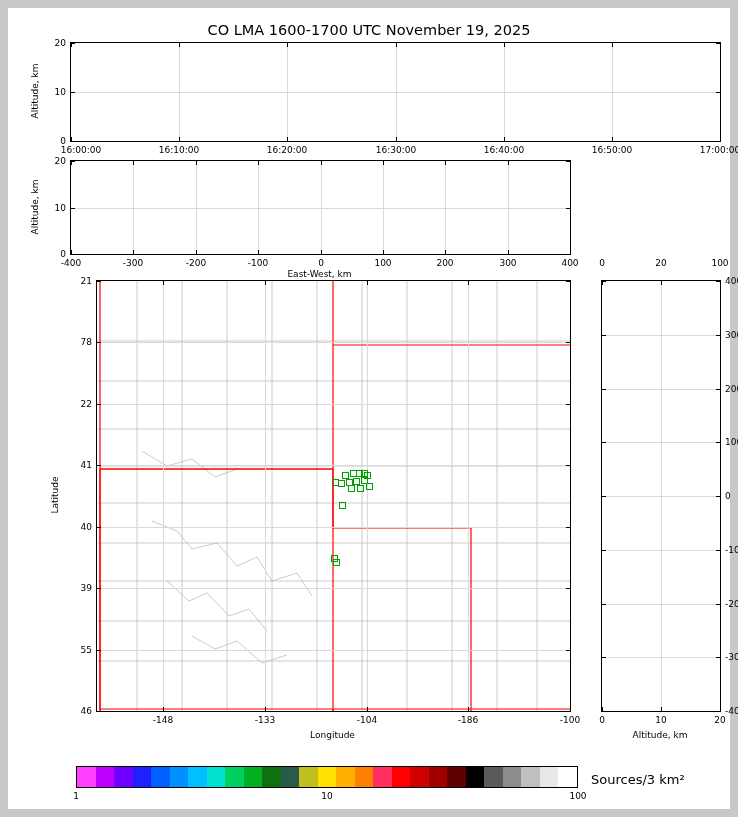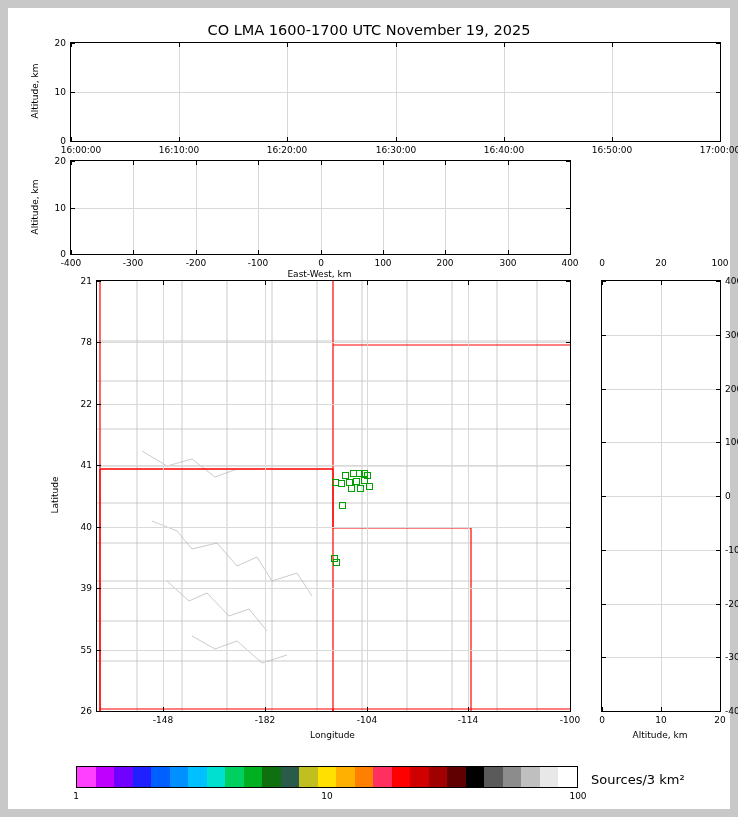--- a/index.html
+++ b/index.html
@@ -292,25 +292,25 @@
     <div class="lbl lbl-x" style="left:562px;top:250px;">400</div>
     <div class="lbl lbl-y" style="left:34px;top:246px;width:24px;">0</div>
     <div class="lbl lbl-y" style="left:34px;top:200px;width:24px;">10</div>
     <div class="lbl lbl-y" style="left:34px;top:153px;width:24px;">20</div>
     <div class="axtitle" style="left:311.5px;top:261px;transform:translateX(-50%);">East-West, km</div>
     <div class="axtitle rot" style="left:22px;top:198.5px;transform:rotate(-90deg) translateX(-50%);">Altitude, km</div>
     <div class="lbl lbl-x" style="left:594px;top:250px;">0</div>
     <div class="lbl lbl-x" style="left:653px;top:250px;">20</div>
     <div class="lbl lbl-x" style="left:712px;top:250px;">100</div>
     <div class="lbl lbl-x" style="left:155px;top:707px;">-148</div>
-    <div class="lbl lbl-x" style="left:257px;top:707px;">-182</div>
+    <div class="lbl lbl-x" style="left:257px;top:707px;">-133</div>
     <div class="lbl lbl-x" style="left:359px;top:707px;">-104</div>
-    <div class="lbl lbl-x" style="left:460px;top:707px;">-114</div>
+    <div class="lbl lbl-x" style="left:460px;top:707px;">-186</div>
     <div class="lbl lbl-x" style="left:562px;top:707px;">-100</div>
-    <div class="lbl lbl-y" style="left:60px;top:703px;width:24px;">26</div>
+    <div class="lbl lbl-y" style="left:60px;top:703px;width:24px;">46</div>
     <div class="lbl lbl-y" style="left:60px;top:642px;width:24px;">55</div>
     <div class="lbl lbl-y" style="left:60px;top:580px;width:24px;">39</div>
     <div class="lbl lbl-y" style="left:60px;top:519px;width:24px;">40</div>
     <div class="lbl lbl-y" style="left:60px;top:457px;width:24px;">41</div>
     <div class="lbl lbl-y" style="left:60px;top:396px;width:24px;">22</div>
     <div class="lbl lbl-y" style="left:60px;top:334px;width:24px;">78</div>
     <div class="lbl lbl-y" style="left:60px;top:273px;width:24px;">21</div>
     <div class="axtitle" style="left:324.5px;top:722px;transform:translateX(-50%);">Longitude</div>
     <div class="axtitle rot" style="left:42px;top:487px;transform:rotate(-90deg) translateX(-50%);">Latitude</div>
     <div class="lbl lbl-x" style="left:594px;top:707px;">0</div>

